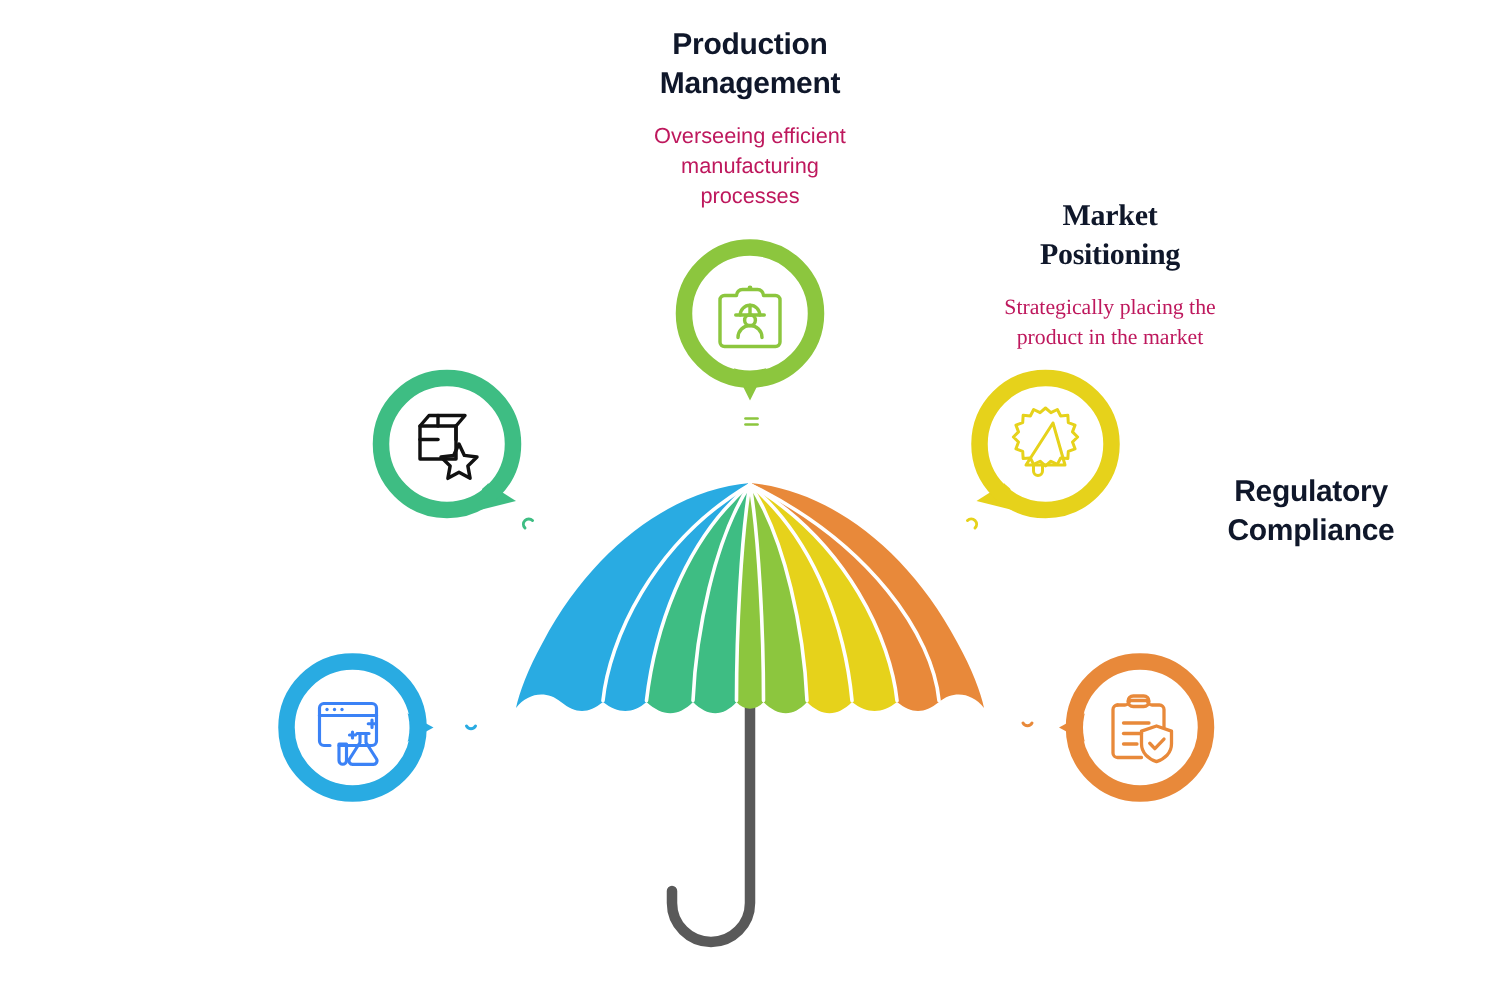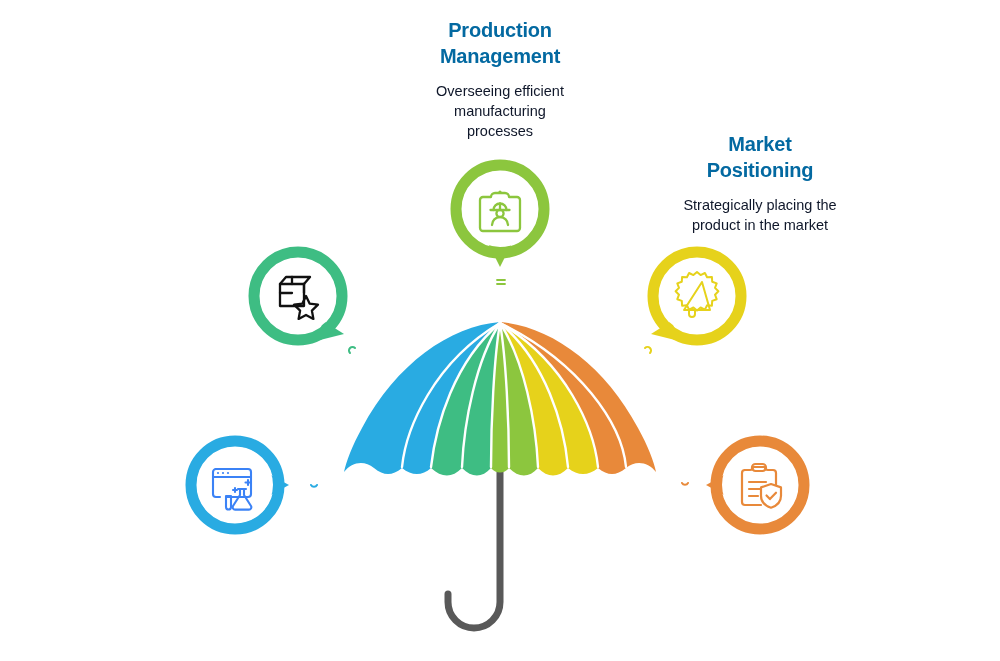--- a/index.html
+++ b/index.html
@@ -19,30 +19,30 @@
 
   
   .node-text{
     position:absolute;
     text-align:center;
     user-select:none;
   }
   .node-title{
     font-size:20px;
     font-weight:bold;
-    color:#0369a1;
+    color:#0f172a;
     line-height:1.28;
     letter-spacing:-0.2px;
     margin:0 0 12px 0;
     white-space:pre-line;
   }
   .node-desc{
     font-size:14.5px;
     font-weight:400;
-    color:#0f172a;
+    color:#be185d;
     line-height:1.38;
     margin:0;
     white-space:pre-line;
   }
 
   
   .bubble{
     position:absolute;
     width:96px;height:96px;
   }
@@ -212,21 +212,21 @@
       </svg>
     </div>
   </div>
   <div class="spark" style="left:495px;top:272px;">
     <svg width="12" height="8" viewBox="0 0 12 8" fill="none" stroke="#8CC63E" stroke-width="1.8" stroke-linecap="round">
       <path d="M2 2 h8"></path>
         <path d="M2 6 h8"></path>
     </svg>
   </div>
 
-  <div class="node-text" style="left:650px;top:132px;width:220px;">
+  <div class="node-text" style="left:630px;top:132px;width:220px;font-family:Liberation Serif, serif;">
     <div class="node-title">Market
 Positioning</div>
     <div class="node-desc">Strategically placing the
 product in the market</div>
   </div>
 
   <div class="bubble" style="left:649px;top:248px;">
     <svg class="ring-svg" viewBox="0 0 124 124">
 
       <path fill="#E6D21B" d="M38 86 L16 100 L40 106 Z"></path>
@@ -246,20 +246,22 @@
       </svg>
     </div>
   </div>
   <div class="spark" style="left:641px;top:342px;">
     <svg width="12" height="12" viewBox="0 0 12 12" fill="none" stroke="#E6D21B" stroke-width="2" stroke-linecap="round">
       <path d="M9 9 a3.4 3.4 0 0 0 -5 -5"></path>
     </svg>
   </div>
 
   <div class="node-text" style="left:762px;top:316px;width:224px;">
+    <div class="node-title">Regulatory
+Compliance</div>
   </div>
 
   <div class="bubble" style="left:712px;top:437px;">
     <svg class="ring-svg" viewBox="0 0 124 124">
 
       <path fill="#E8893A" d="M32 49 L8 62 L32 75 Z"></path>
       <circle cx="62" cy="62" r="44" fill="none" stroke="#E8893A" stroke-width="11"></circle>
       <circle cx="62" cy="62" r="38" fill="#ffffff"></circle>
     </svg>
     <div class="glyph">

